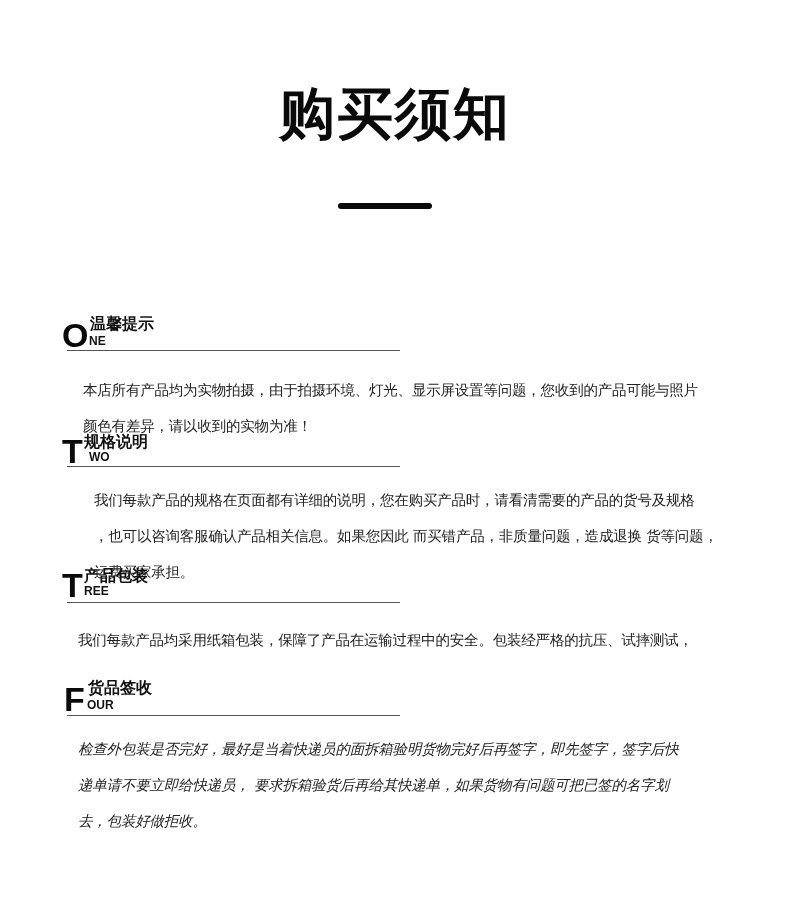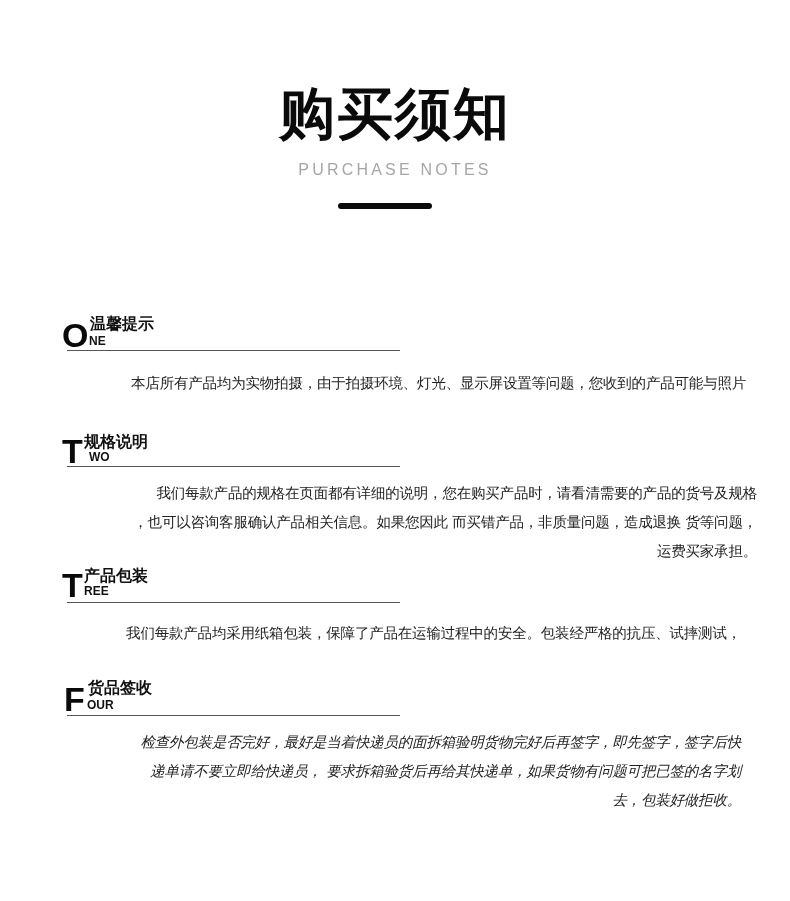--- a/index.html
+++ b/index.html
@@ -106,43 +106,42 @@
       position: absolute;
       left: 0;
       width: 680px;
       font-family: "DejaVu Sans", "Liberation Sans", sans-serif;
       font-size: 14.5px;
       line-height: 24px;
       color: #222222;
       letter-spacing: -0.2px;
     }
     .sec-body p {
-      margin: 5px;
+      margin: 12px;
       white-space: nowrap;
-      text-align: right;
     }
   </style>
 </head>
 <body>
 
 <div class="header">
   <div class="title">购买须知</div>
-  <div class="subtitle">PURCHASE NOTES</div>
   <div class="title-bar"></div>
 </div>
 
 <div class="section" style="top:312px;">
   <div class="sec-head">
     <span class="sec-letter" style="left:0;">O</span>
     <span class="sec-title" style="left:28px; top:2px;">温馨提示</span>
     <span class="sec-suffix" style="left:27px;text-align:right;">NE</span>
   </div>
   <div class="sec-rule" style="top:38px;"></div>
   <div class="sec-body" style="top:54px; left:9px;">
     <p>本店所有产品均为实物拍摄，由于拍摄环境、灯光、显示屏设置等问题，您收到的产品可能与照片</p>
+    <p>颜色有差异，请以收到的实物为准！</p>
   </div>
 </div>
 
 <div class="section" style="top:428px;">
   <div class="sec-head">
     <span class="sec-letter" style="left:0;">T</span>
     <span class="sec-title" style="left:22px; top:4px;">规格说明</span>
     <span class="sec-suffix" style="left:27px;">WO</span>
   </div>
   <div class="sec-rule" style="top:38px;"></div>

